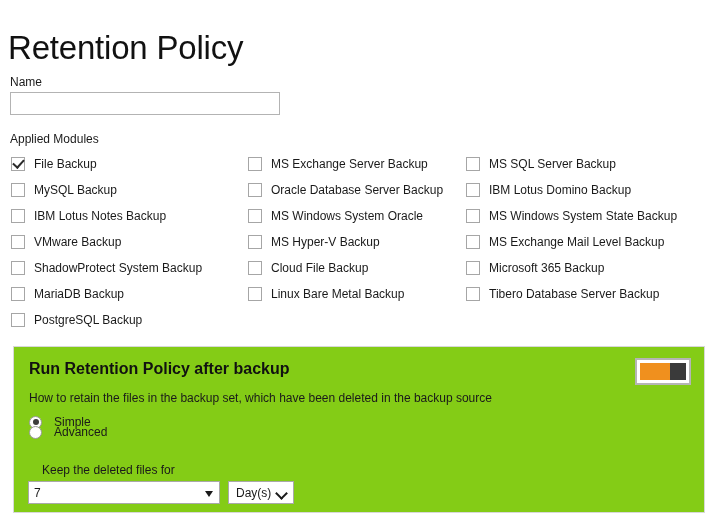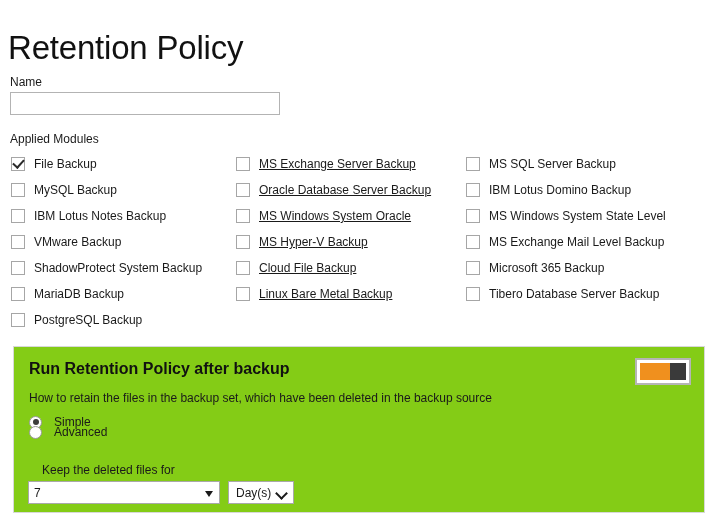--- a/index.html
+++ b/index.html
@@ -61,21 +61,21 @@
     position: absolute;
     left: 0;
     top: 151px;
     width: 720px;
   }
   .module-col {
     position: absolute;
     top: 0;
   }
   .module-col.c1 { left: 11px; width: 225px; }
-  .module-col.c2 { left: 236px; width: 230px; text-decoration: underline; }
+  .module-col.c2 { left: 248px; width: 230px; }
   .module-col.c3 { left: 466px; width: 254px; }
 
   .module-row {
     display: flex;
     align-items: center;
     height: 26px;
   }
 
   .cbx {
     position: relative;
@@ -334,21 +334,21 @@
     <div class="module-row">
       <span class="cbx"></span>
       <span class="module-label">MS SQL Server Backup</span>
     </div>
     <div class="module-row">
       <span class="cbx"></span>
       <span class="module-label">IBM Lotus Domino Backup</span>
     </div>
     <div class="module-row">
       <span class="cbx"></span>
-      <span class="module-label">MS Windows System State Level</span>
+      <span class="module-label">MS Windows System State Backup</span>
     </div>
     <div class="module-row">
       <span class="cbx"></span>
       <span class="module-label">MS Exchange Mail Level Backup</span>
     </div>
     <div class="module-row">
       <span class="cbx"></span>
       <span class="module-label">Microsoft 365 Backup</span>
     </div>
     <div class="module-row">

